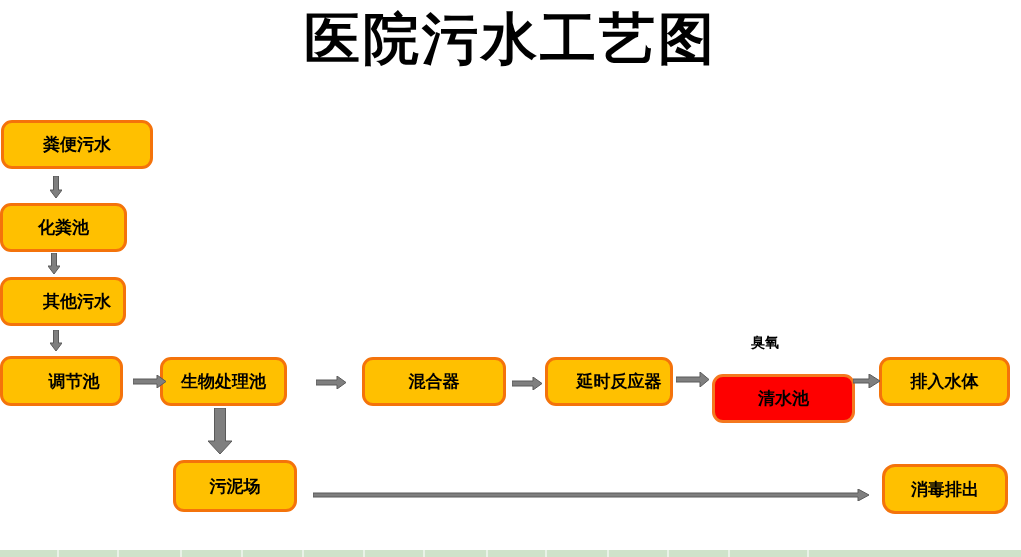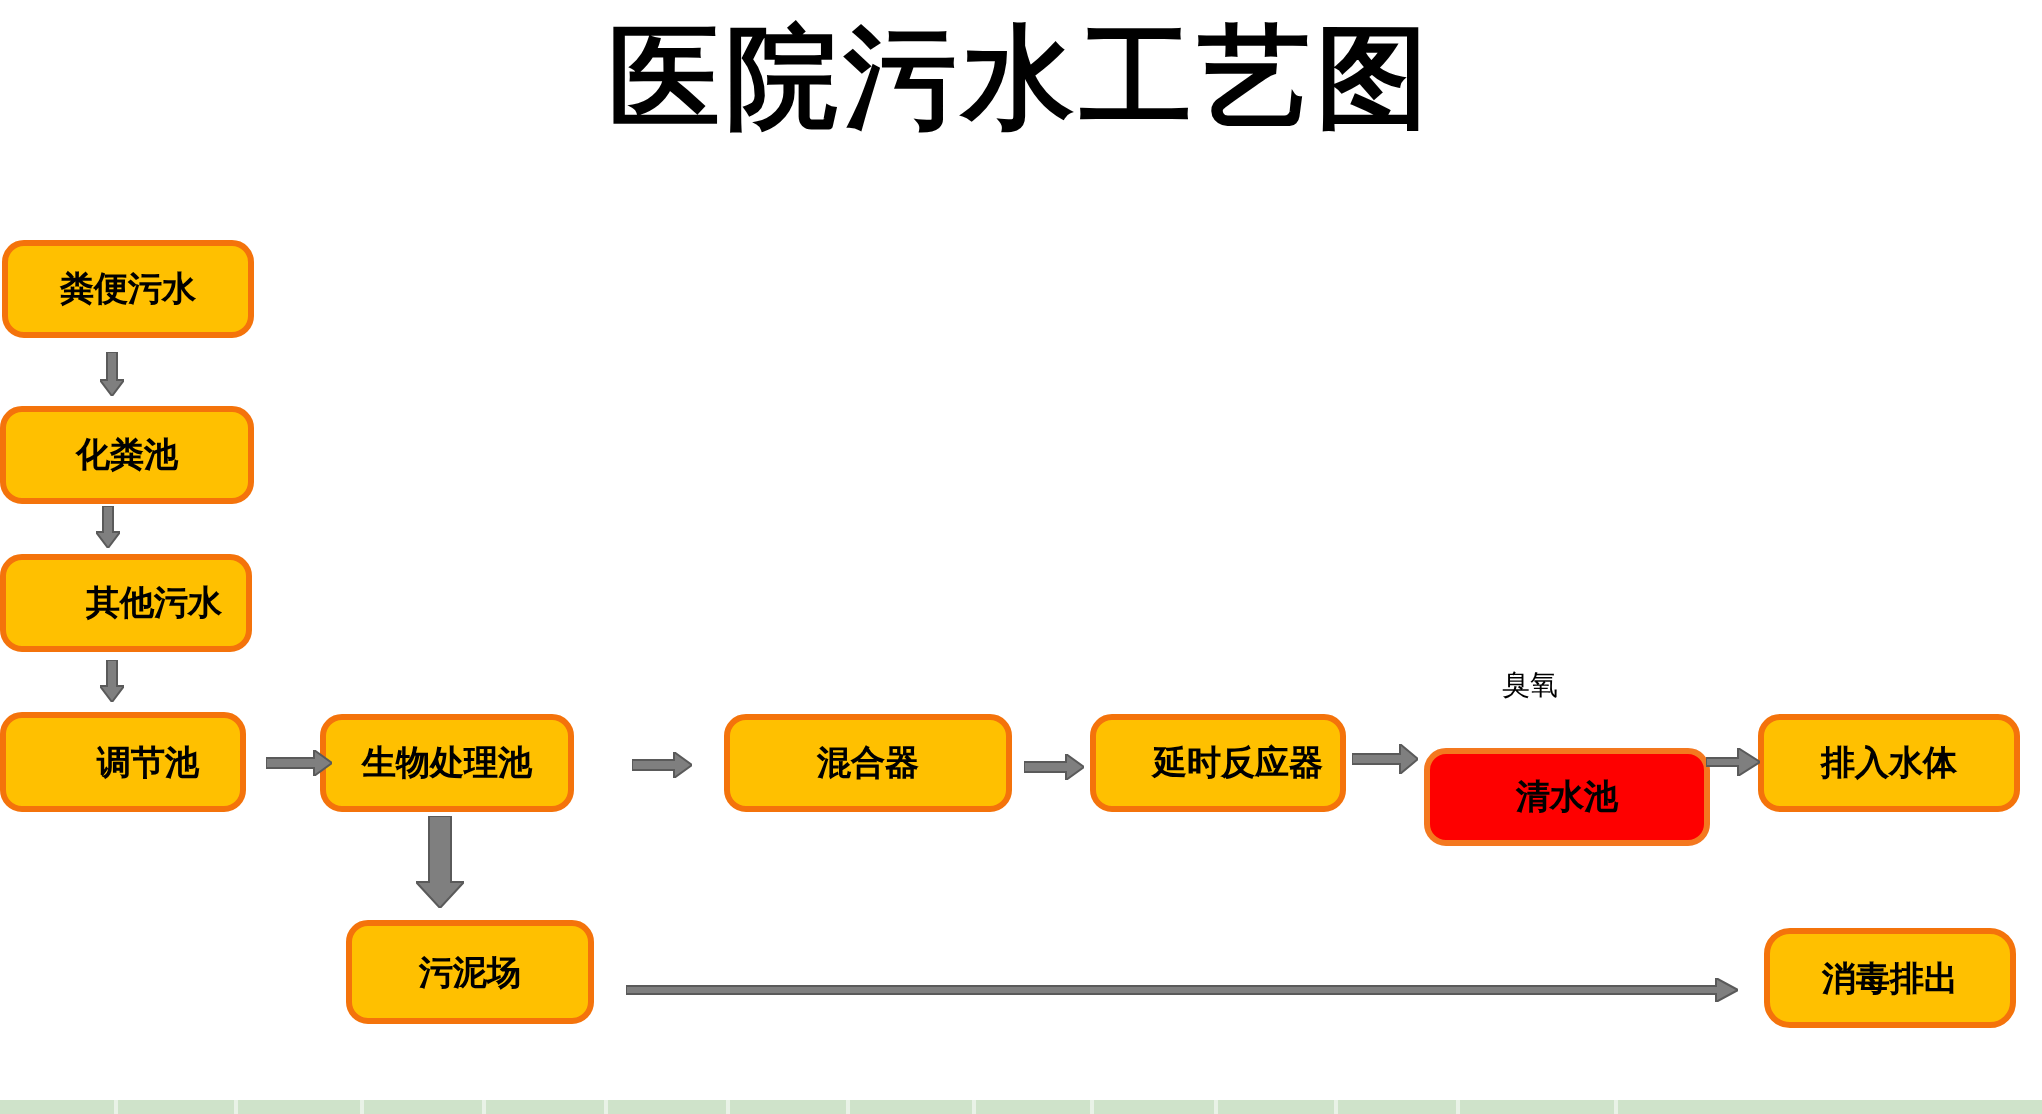--- a/index.html
+++ b/index.html
@@ -31,38 +31,38 @@
     white-space:nowrap;
   }
   .node.red{
     background:var(--hl-fill,#fe0000);
     border-color:var(--hl-border,#f4781f);
     margin-top:17px;
   }
   .arrow{position:absolute;display:block;}
   .annotation{
     position:absolute;
-    font-weight:normal;font-size:14px;color:#000;white-space:nowrap;
+    font-weight:bold;font-size:14px;color:#000;white-space:nowrap;
   }
   #footer-strip{
     position:absolute;left:0;top:550px;width:1021px;height:7px;
     background:var(--strip,#cfe3ca);
   }
   .strip-divider{
     position:absolute;top:0;width:2px;height:7px;
     background:var(--strip-div,#e9f2e7);
   }
 </style>
 </head>
 <body>
 
 <div id="canvas" style="--node-fill: #ffc000; --node-border: #f4730b; --hl-fill: #fe0000; --hl-border: #f4781f; --strip: #cfe3ca; --strip-div: #e9f2e7;">
   <div id="diagram-title">医院污水工艺图</div>
   <div id="nodes-layer">
-      <div class="node" style="left: 1px; top: 120px; width: 126px; height: 49px;">
+      <div class="node" style="left: 1px; top: 120px; width: 152px; height: 49px;">
         <span>粪便污水</span>
       </div>
       <div class="node" style="left: 0px; top: 203px; width: 127px; height: 49px;">
         <span>化粪池</span>
       </div>
       <div class="node" style="left: 0px; top: 277px; width: 126px; height: 49px; padding-left: 28px;">
         <span>其他污水</span>
       </div>
       <div class="node" style="left: 0px; top: 356px; width: 123px; height: 50px; padding-left: 25px;">
         <span>调节池</span>

